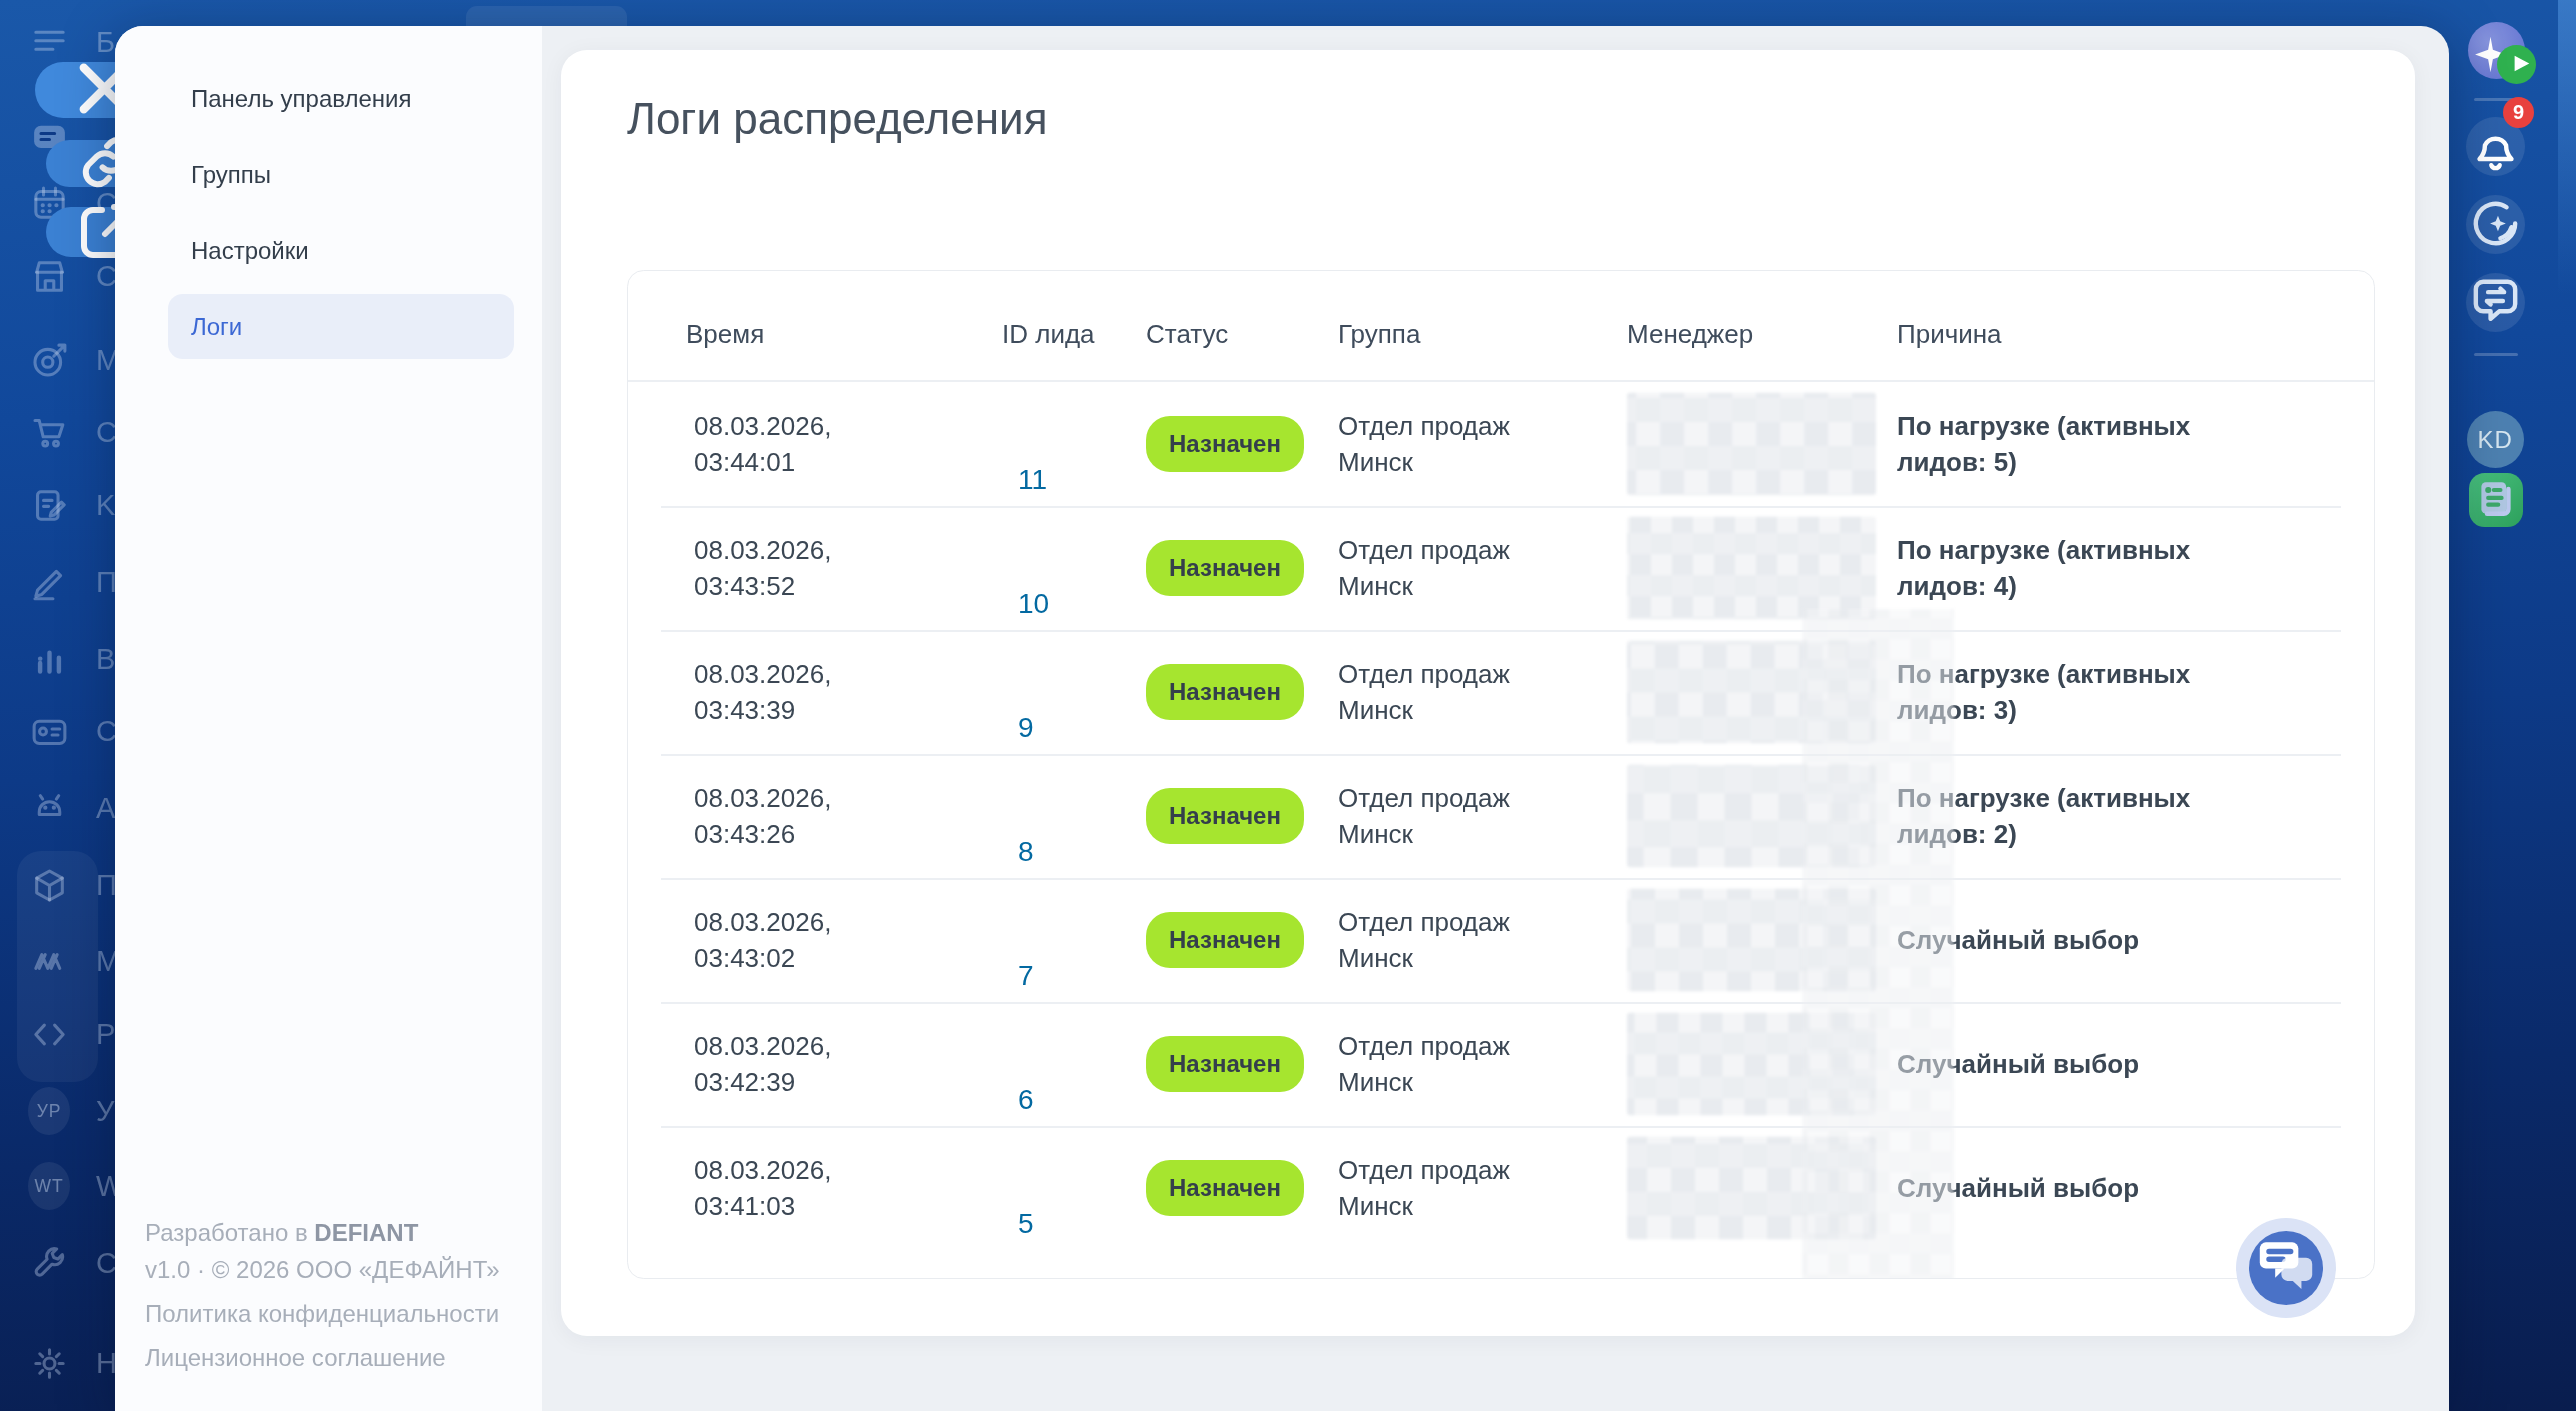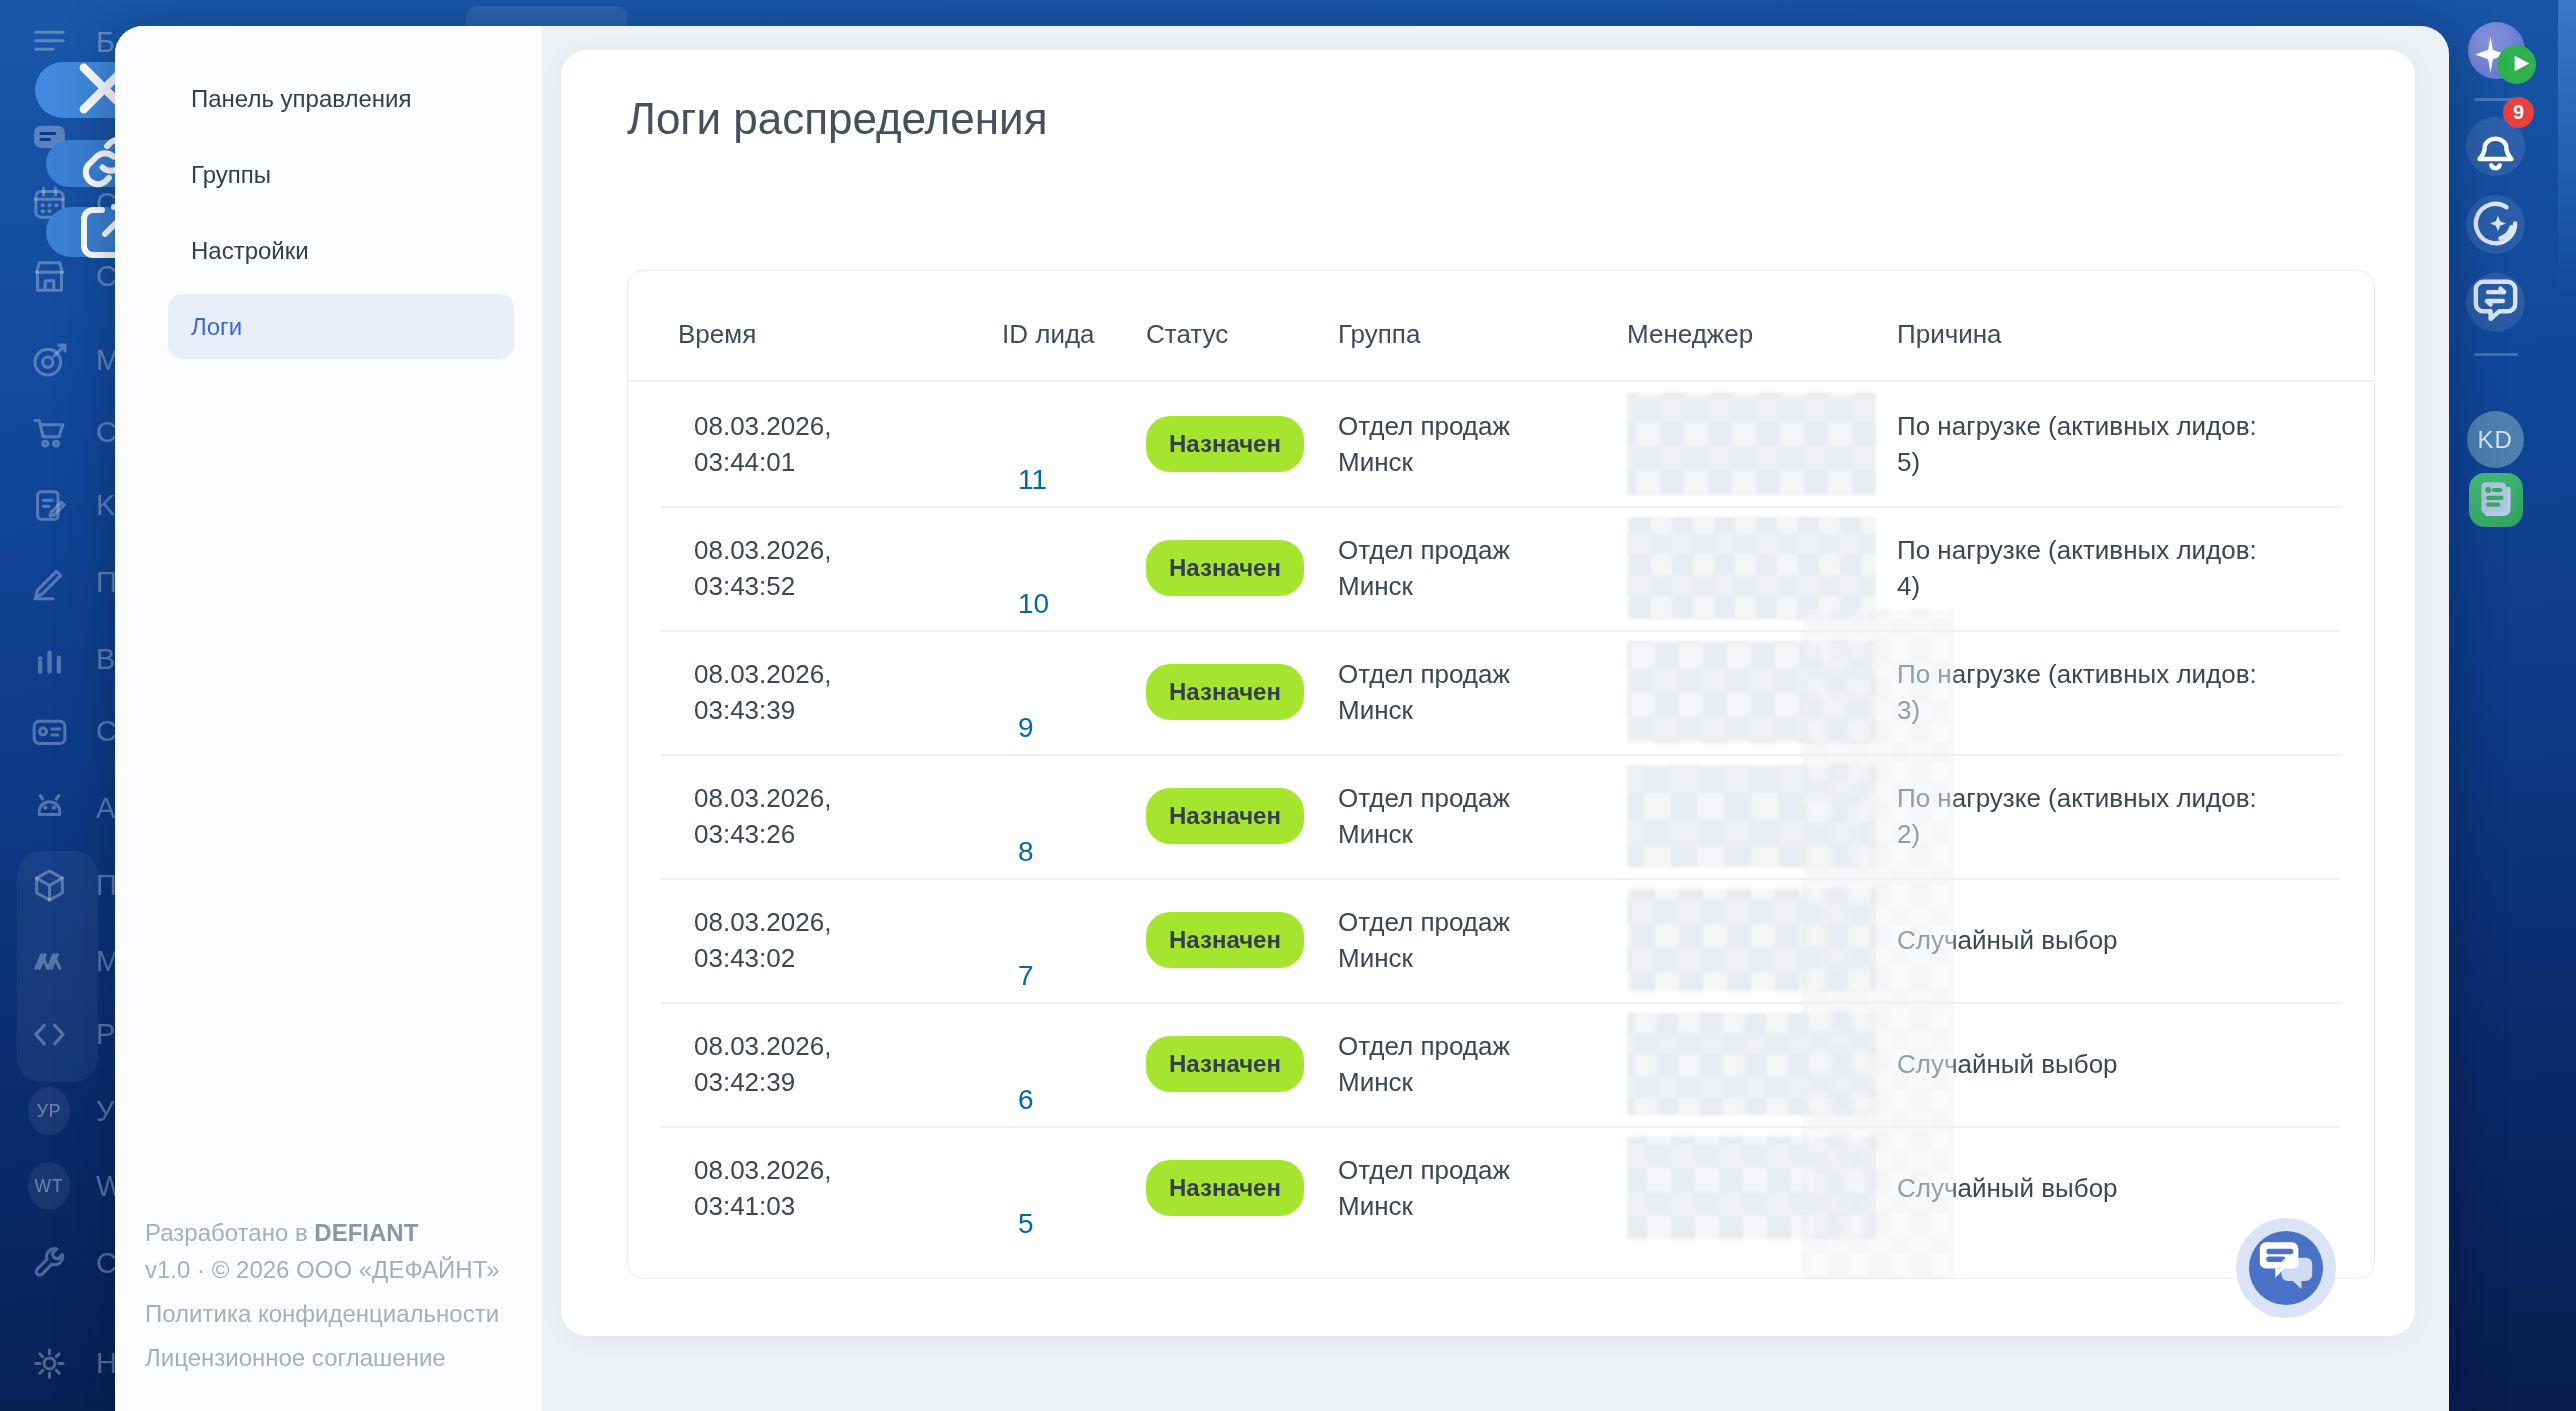--- a/index.html
+++ b/index.html
@@ -85,21 +85,21 @@
   .trow.last{height:155px;}
   .cell{position:absolute;top:50%;transform:translateY(-50%);font-size:26px;color:#3b4754;line-height:36px;}
   .trow.last .cell{top:62px;}
   .c-time{left:66px;width:166px;}
   .c-id{left:390px;font-size:28px;color:#0369a1;cursor:pointer;margin-top:36px;}
   .c-status{left:518px;}
   .badge{display:inline-block;background:#a6e52f;color:#343f4b;font-size:24px;font-weight:700;
     padding:10px 23px;border-radius:24px;white-space:nowrap;}
   .c-group{left:710px;width:203px;}
   .c-manager{left:999px;width:249px;height:103px;}
-  .c-reason{left:1269px;width:369px;}
+  .c-reason{left:1269px;width:369px;font-weight:bold;}
   .mosaic{width:100%;height:100%;border-radius:3.7px;
     background:conic-gradient(at 50% 50%,#eef0f3 25%,#e8ebef 0 50%,#f4f5f7 0 75%,#ebeef1 0) 0 0/48px 48px;
     filter:blur(1.4px);}
   .m1{background-position:9.2px 5.5px;} .m2{background-position:24px 16.6px;background-size:42px 42px;}
   .m3{background-position:3.7px 28px;} .m4{background-position:16.6px 1.8px;background-size:54px 54px;}
   .m5{background-position:28px 11px;} .m6{background-position:7.4px 20px;background-size:44px 44px;}
   .m7{background-position:20px 7.4px;}
   .mosaic-strip{position:absolute;left:1174px;top:338px;width:152px;height:867px;opacity:.5;
     background:conic-gradient(at 50% 50%,#eef0f3 25%,#e9ecef 0 50%,#f5f6f8 0 75%,#eceff2 0) 5.5px 9.2px/41px 41px;
     filter:blur(1.8px);pointer-events:none;}
@@ -354,21 +354,21 @@
       <div class="flink">Политика конфиденциальности</div>
       <div class="flink">Лицензионное соглашение</div>
     </div>
   </div>
 
   <div class="card">
     <div class="page-title">Логи распределения</div>
 
     <div class="logs-table">
       <div class="thead" id="thead">
-          <div class="th" style="left: 50px;">Время</div>
+          <div class="th" style="left: 58px;">Время</div>
           <div class="th" style="left: 374px;">ID лида</div>
           <div class="th" style="left: 518px;">Статус</div>
           <div class="th" style="left: 710px;">Группа</div>
           <div class="th" style="left: 999px;">Менеджер</div>
           <div class="th" style="left: 1269px;">Причина</div>
         </div>
       <div id="tbody">
           <div class="trow">
             <div class="cell c-time">08.03.2026, 03:44:01</div>
     <div class="cell c-id">11</div>

